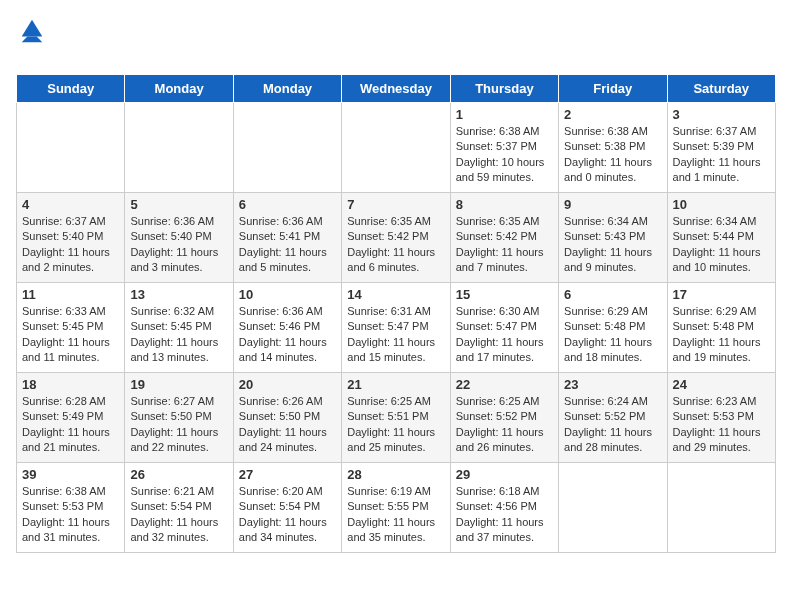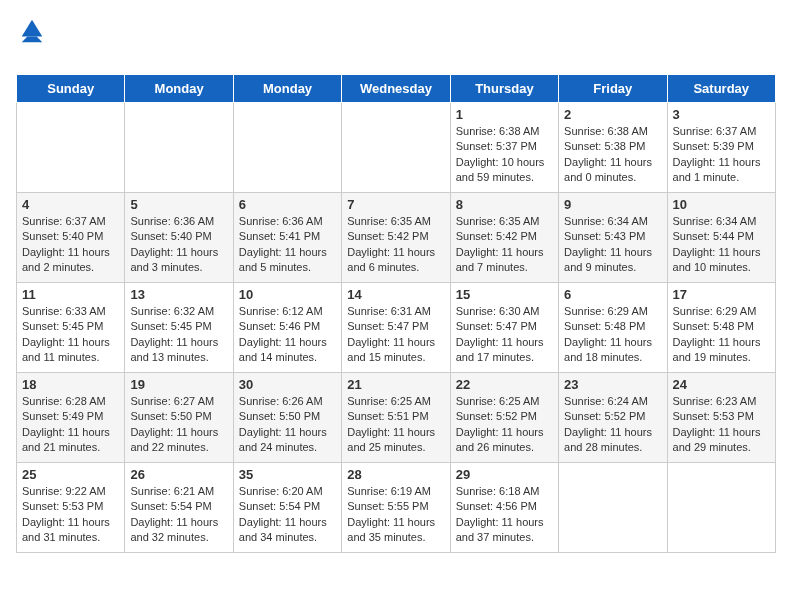--- a/index.html
+++ b/index.html
@@ -201,21 +201,21 @@
 Daylight: 11 hours and 11 minutes.</div>
         </td>
         <td>
           <span class="day-number">13</span>
           <div class="day-info">Sunrise: 6:32 AM
 Sunset: 5:45 PM
 Daylight: 11 hours and 13 minutes.</div>
         </td>
         <td>
           <span class="day-number">10</span>
-          <div class="day-info">Sunrise: 6:12 AM
+          <div class="day-info">Sunrise: 6:36 AM
 Sunset: 5:46 PM
 Daylight: 11 hours and 14 minutes.</div>
         </td>
         <td>
           <span class="day-number">14</span>
           <div class="day-info">Sunrise: 6:31 AM
 Sunset: 5:47 PM
 Daylight: 11 hours and 15 minutes.</div>
         </td>
         <td>
@@ -244,21 +244,21 @@
 Sunset: 5:49 PM
 Daylight: 11 hours and 21 minutes.</div>
         </td>
         <td>
           <span class="day-number">19</span>
           <div class="day-info">Sunrise: 6:27 AM
 Sunset: 5:50 PM
 Daylight: 11 hours and 22 minutes.</div>
         </td>
         <td>
-          <span class="day-number">30</span>
+          <span class="day-number">20</span>
           <div class="day-info">Sunrise: 6:26 AM
 Sunset: 5:50 PM
 Daylight: 11 hours and 24 minutes.</div>
         </td>
         <td>
           <span class="day-number">21</span>
           <div class="day-info">Sunrise: 6:25 AM
 Sunset: 5:51 PM
 Daylight: 11 hours and 25 minutes.</div>
         </td>
@@ -276,33 +276,33 @@
         </td>
         <td>
           <span class="day-number">24</span>
           <div class="day-info">Sunrise: 6:23 AM
 Sunset: 5:53 PM
 Daylight: 11 hours and 29 minutes.</div>
         </td>
       </tr>
       <tr>
         <td>
-          <span class="day-number">25</span>
-          <div class="day-info">Sunrise: 9:22 AM
+          <span class="day-number">39</span>
+          <div class="day-info">Sunrise: 6:38 AM
 Sunset: 5:53 PM
 Daylight: 11 hours and 31 minutes.</div>
         </td>
         <td>
           <span class="day-number">26</span>
           <div class="day-info">Sunrise: 6:21 AM
 Sunset: 5:54 PM
 Daylight: 11 hours and 32 minutes.</div>
         </td>
         <td>
-          <span class="day-number">35</span>
+          <span class="day-number">27</span>
           <div class="day-info">Sunrise: 6:20 AM
 Sunset: 5:54 PM
 Daylight: 11 hours and 34 minutes.</div>
         </td>
         <td>
           <span class="day-number">28</span>
           <div class="day-info">Sunrise: 6:19 AM
 Sunset: 5:55 PM
 Daylight: 11 hours and 35 minutes.</div>
         </td>

